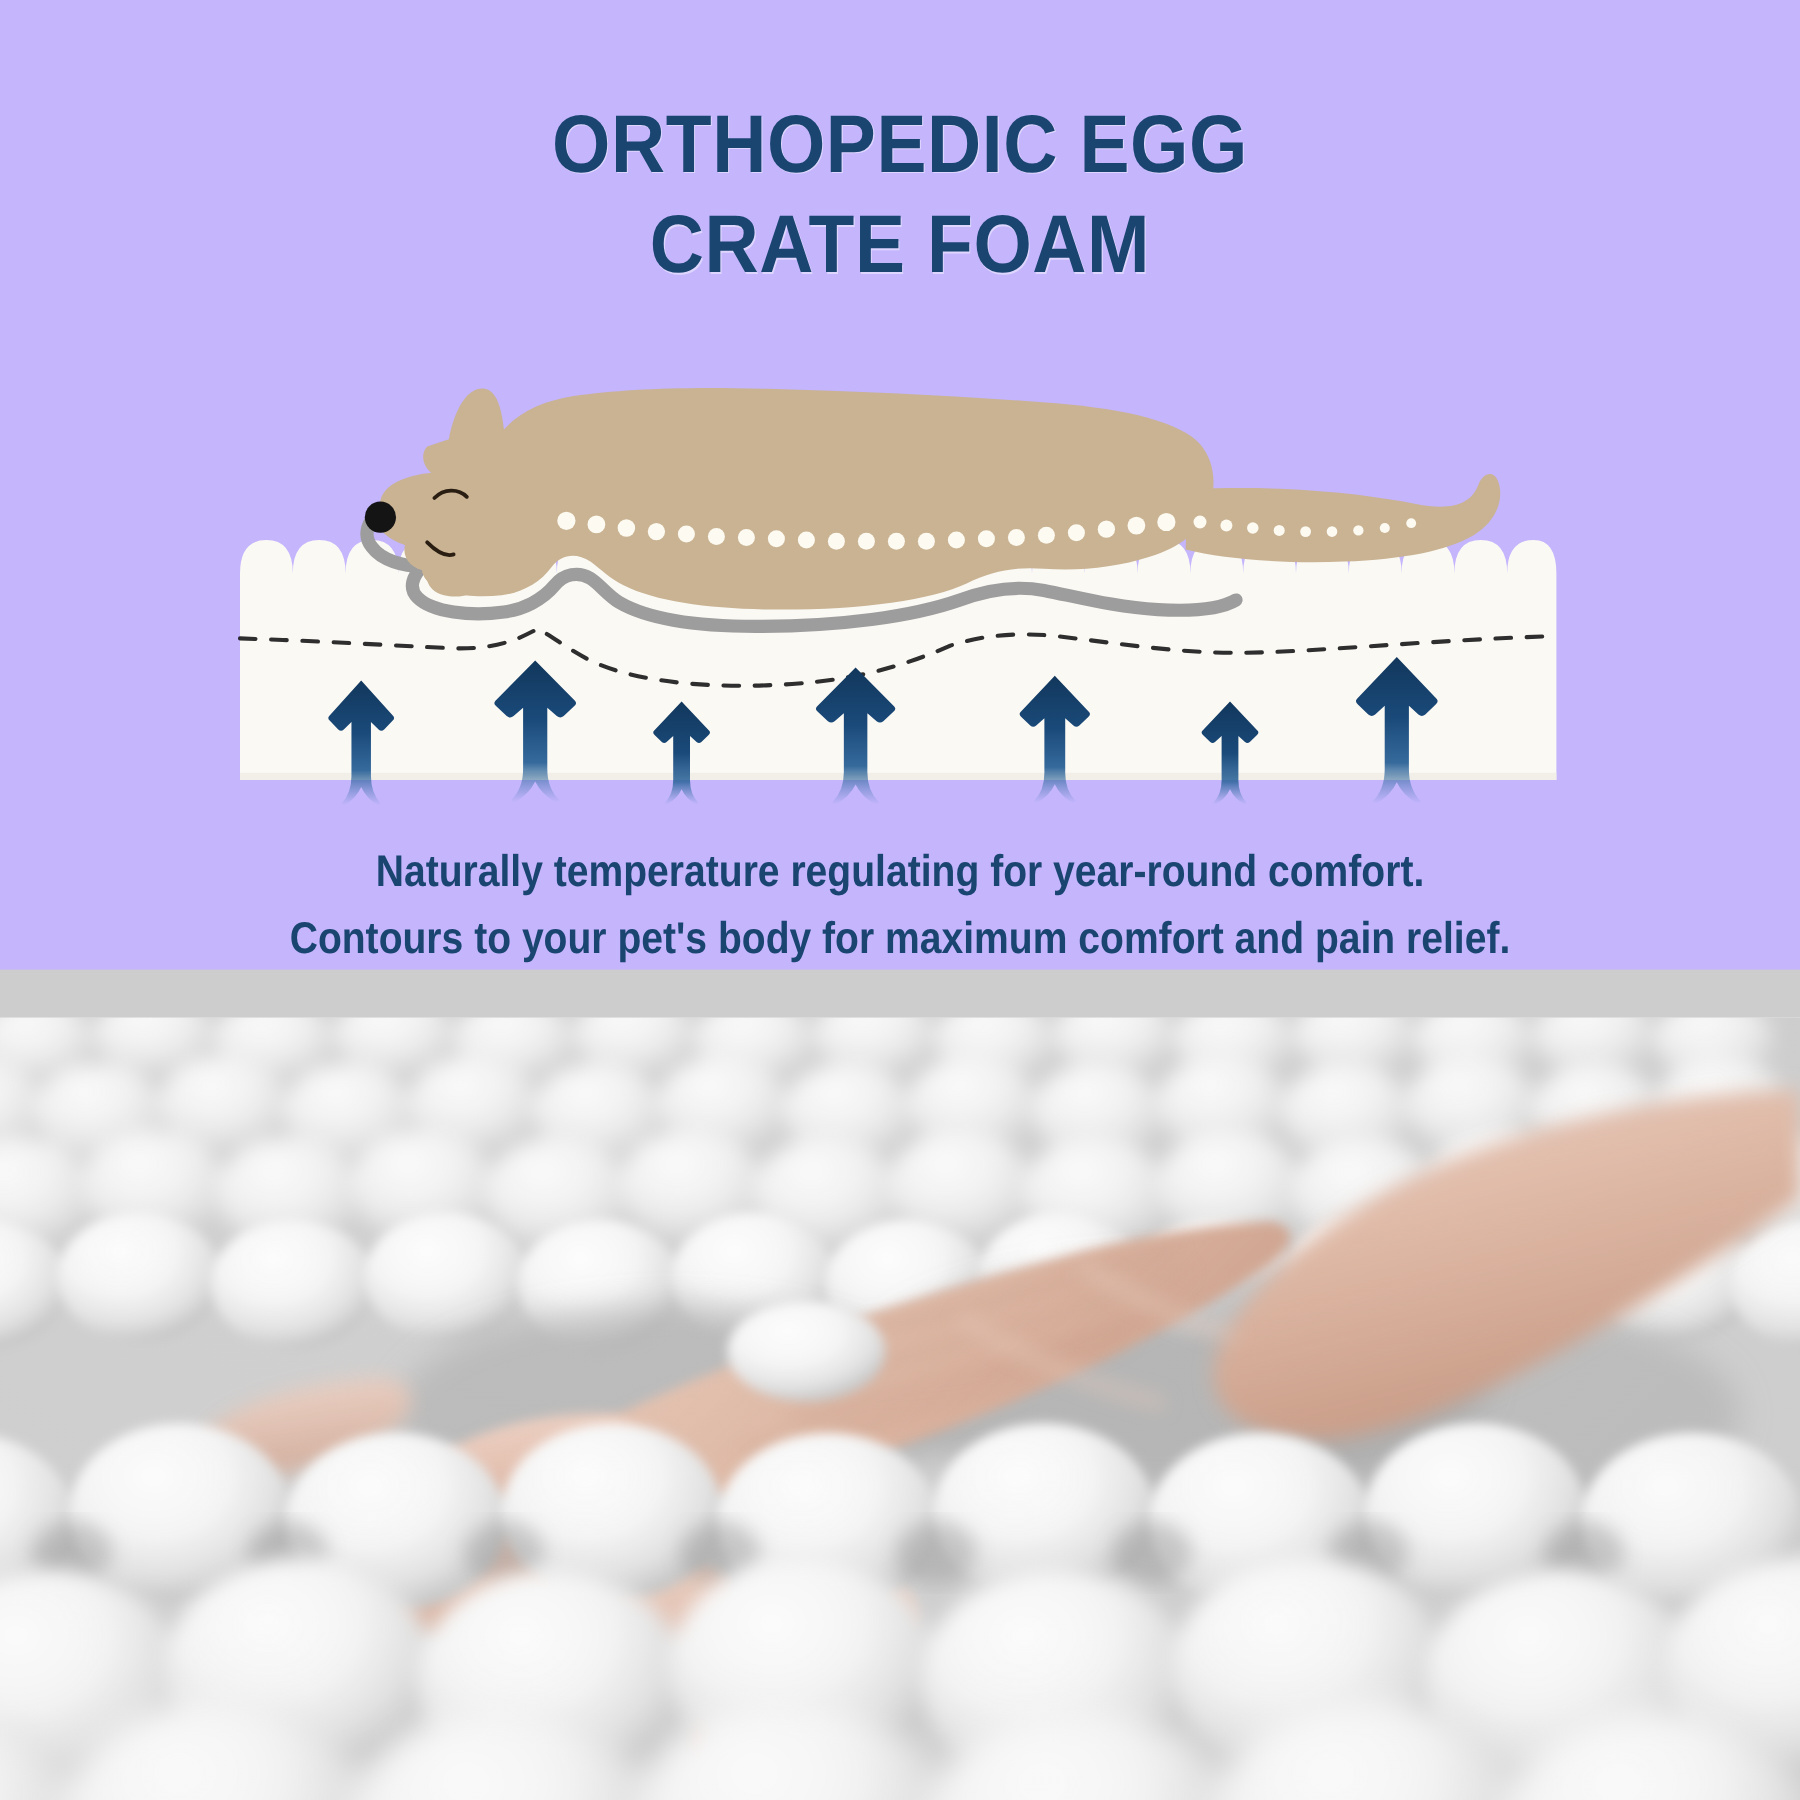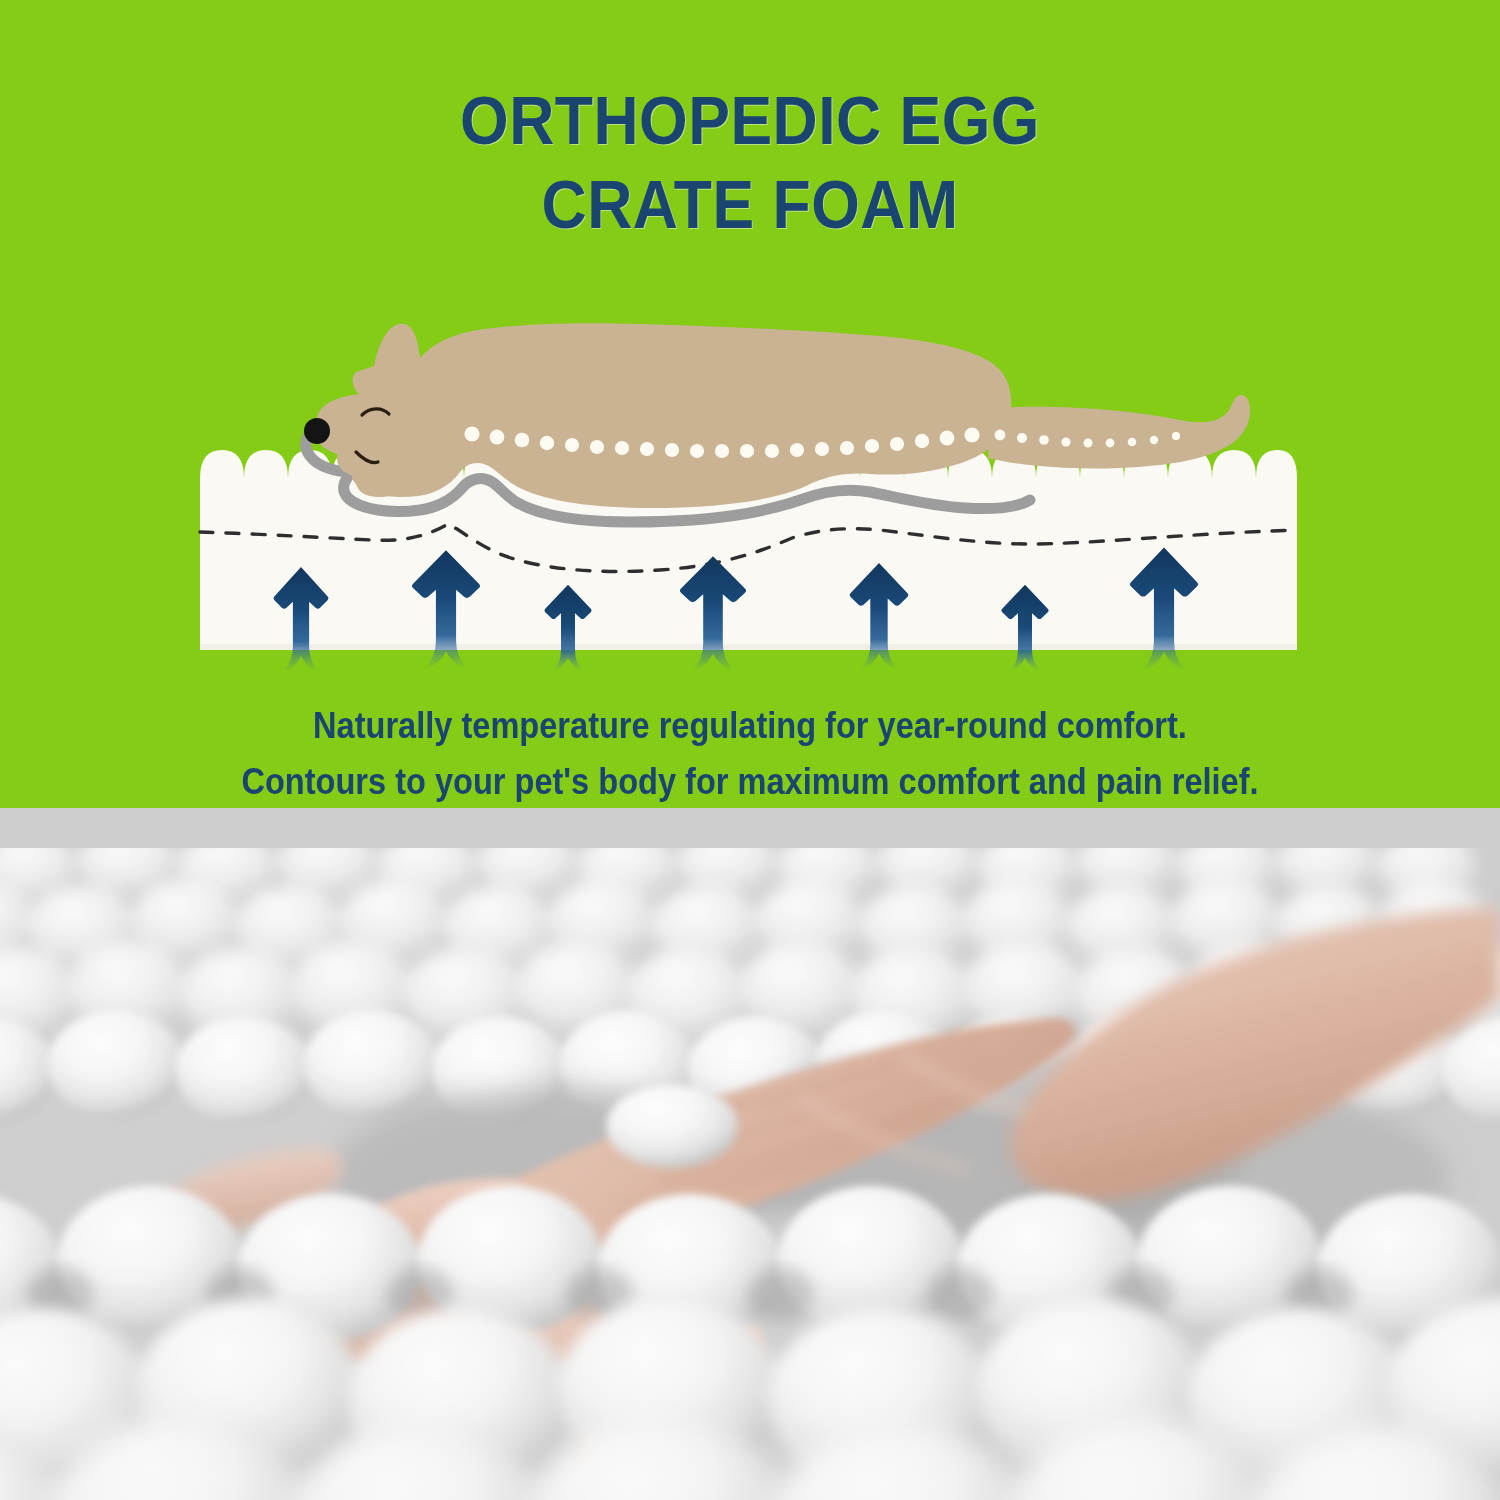--- a/index.html
+++ b/index.html
@@ -7,21 +7,21 @@
   html,body { width:1500px; height:1500px; overflow:hidden; }
   body {
     font-family:"Liberation Sans", sans-serif;
     background:#cdcdcd;
     position:relative;
   }
 
   
   #top-panel {
     position:absolute; left:0; top:0; width:1500px; height:808px;
-    background:#84cc16;
+    background:#c4b5fd;
     padding-left:27px;
   }
 
   #headline {
     position:absolute; left:0; top:78px; width:1500px;
     text-align:center;
     font-family:"Liberation Sans", sans-serif;
     font-weight:700;
     font-size:68px;
     line-height:84px;

